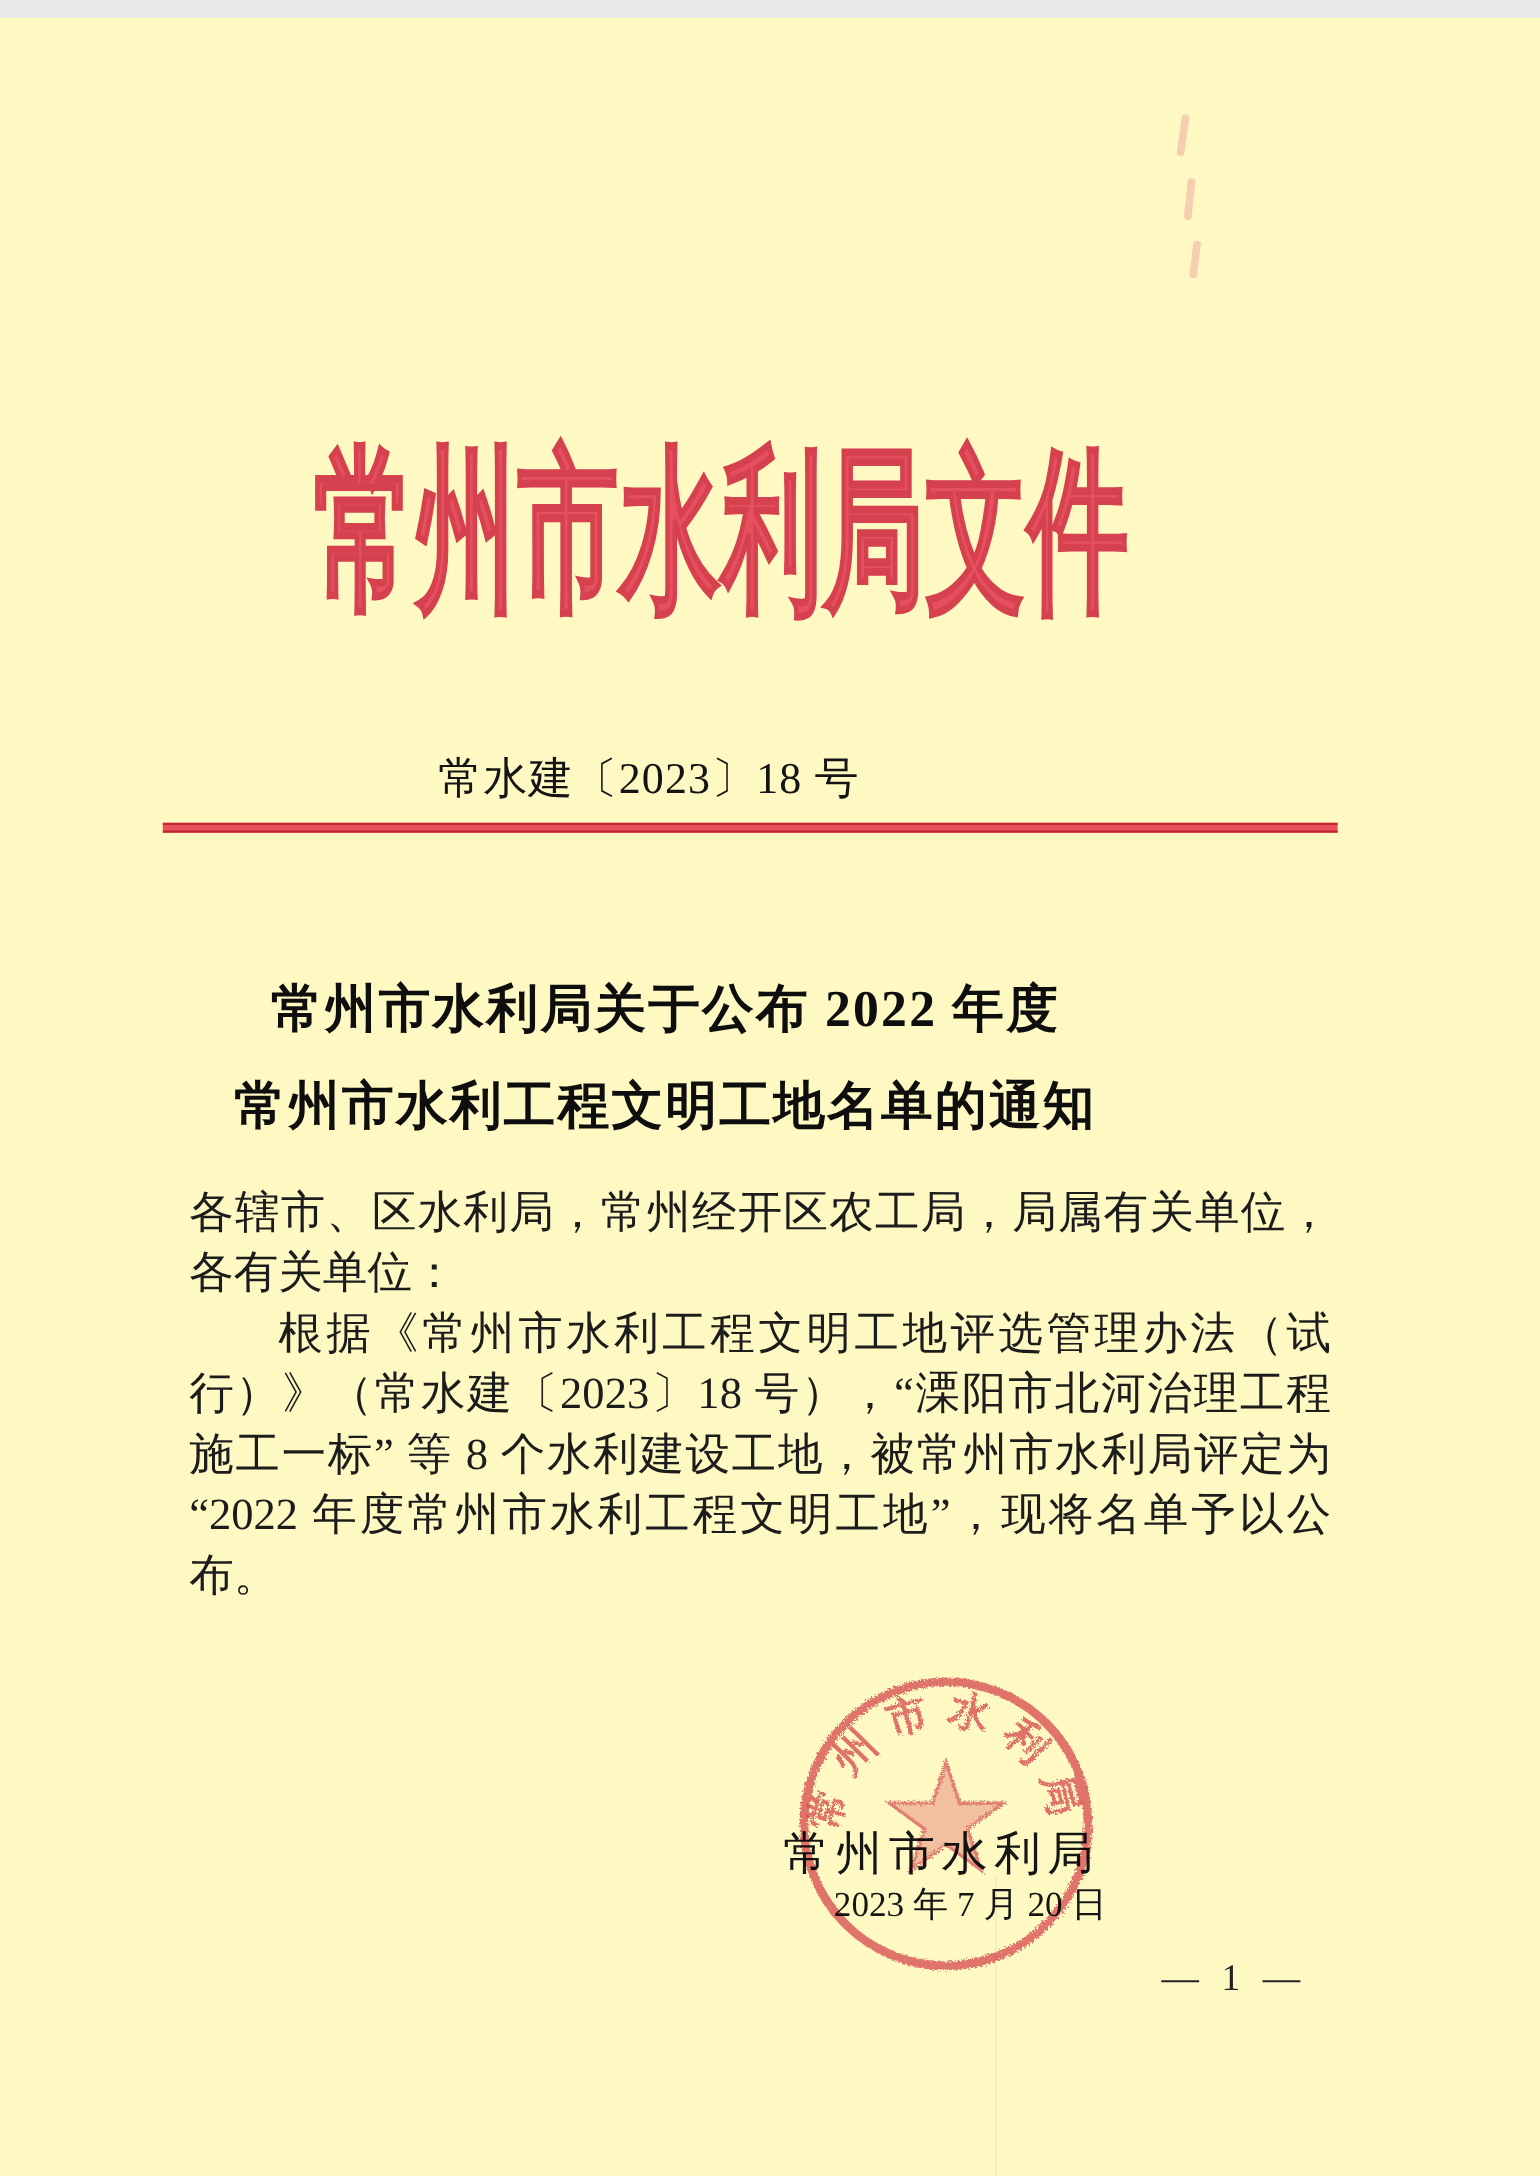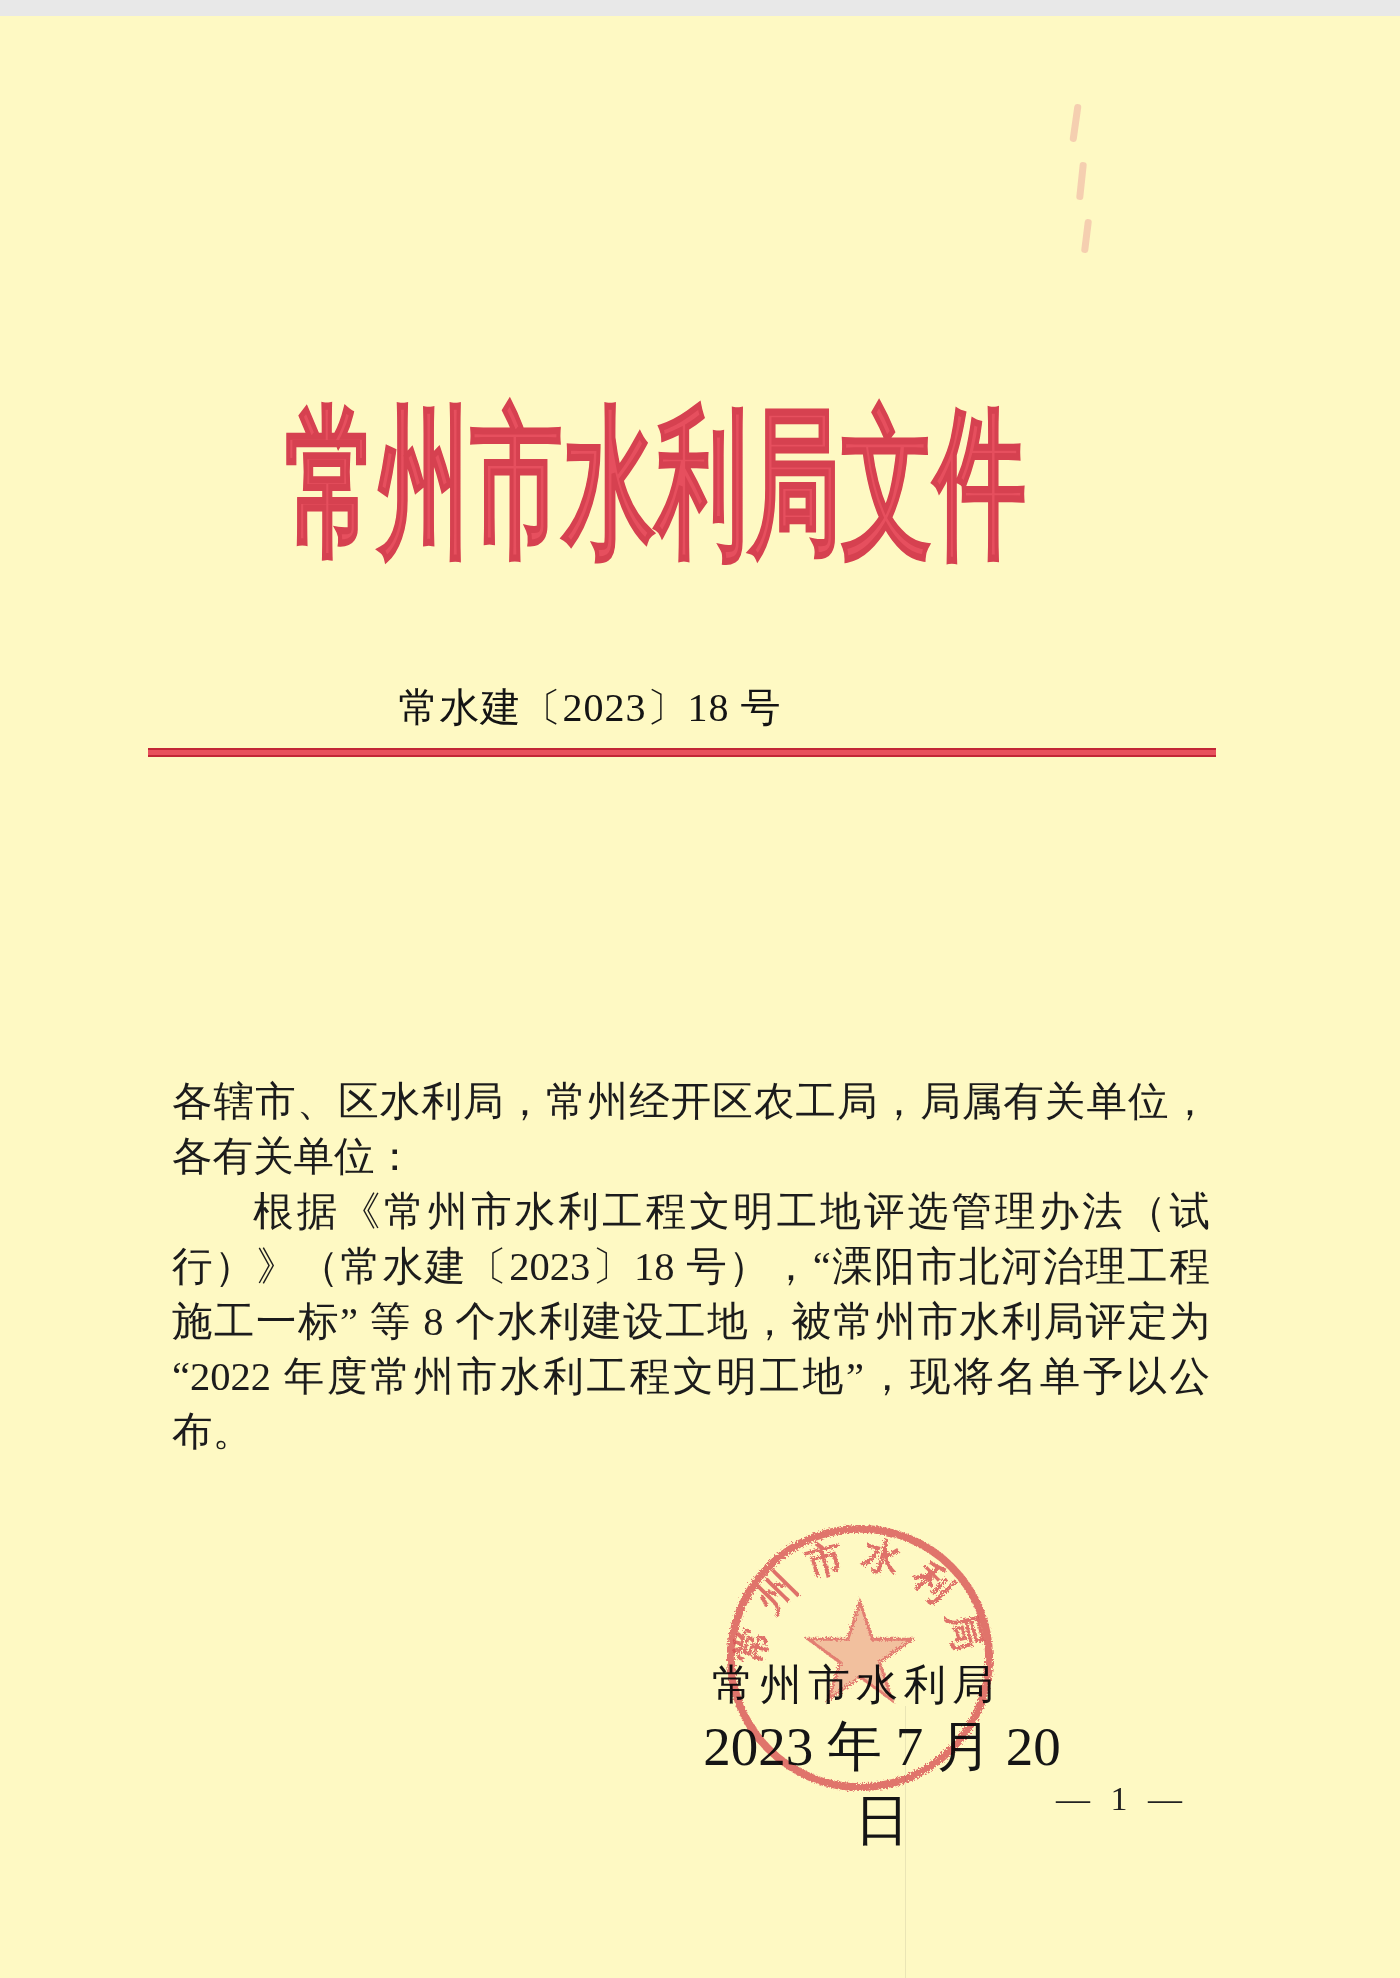--- a/index.html
+++ b/index.html
@@ -50,21 +50,21 @@
   .body-block p{margin:0;}
   .body-block p.indent{text-indent:2em;}
   .body-block p.attachment{margin-top:24px;text-indent:2em;text-align:left;}
   
   .sig-org{
     position:absolute;top:1641px;left:676px;width:360px;
     text-align:center;font-size:42px;color:#151515;letter-spacing:6px;
   }
   .sig-date{
     position:absolute;top:1694px;left:672px;width:420px;
-    text-align:center;font-size:55px;color:#151515;
+    text-align:center;font-size:32px;color:#151515;
   }
   .seal{
     position:absolute;top:1504px;left:722px;width:276px;height:276px;
     mix-blend-mode:multiply;opacity:.88;
   }
   .page-number{
     position:absolute;top:1764px;left:1022px;width:200px;
     text-align:center;font-size:34px;color:#222;letter-spacing:6px;
   }
   
@@ -83,20 +83,24 @@
 <div class="page">
 
   <div class="letterhead">
     <span class="stretch">常州市水利局文件</span>
   </div>
 
   <div class="doc-number">常水建〔2023〕18 号</div>
 
   <div class="red-rule"></div>
 
+  <div class="notice-title">
+    <div>常州市水利局关于公布 2022 年度</div>
+    <div>常州市水利工程文明工地名单的通知</div>
+  </div>
 
   <div class="body-block">
     <p>各辖市、区水利局，常州经开区农工局，局属有关单位，各有关单位：</p>
     <p class="indent">根据《常州市水利工程文明工地评选管理办法（试行）》（常水建〔2023〕18 号），“溧阳市北河治理工程施工一标” 等 8 个水利建设工地，被常州市水利局评定为 “2022 年度常州市水利工程文明工地”，现将名单予以公布。</p>
   </div>
 
   <div class="sig-org">常州市水利局</div>
   <div class="sig-date">2023 年 7 月 20 日</div>
 
   <svg class="seal" viewBox="0 0 280 280">

